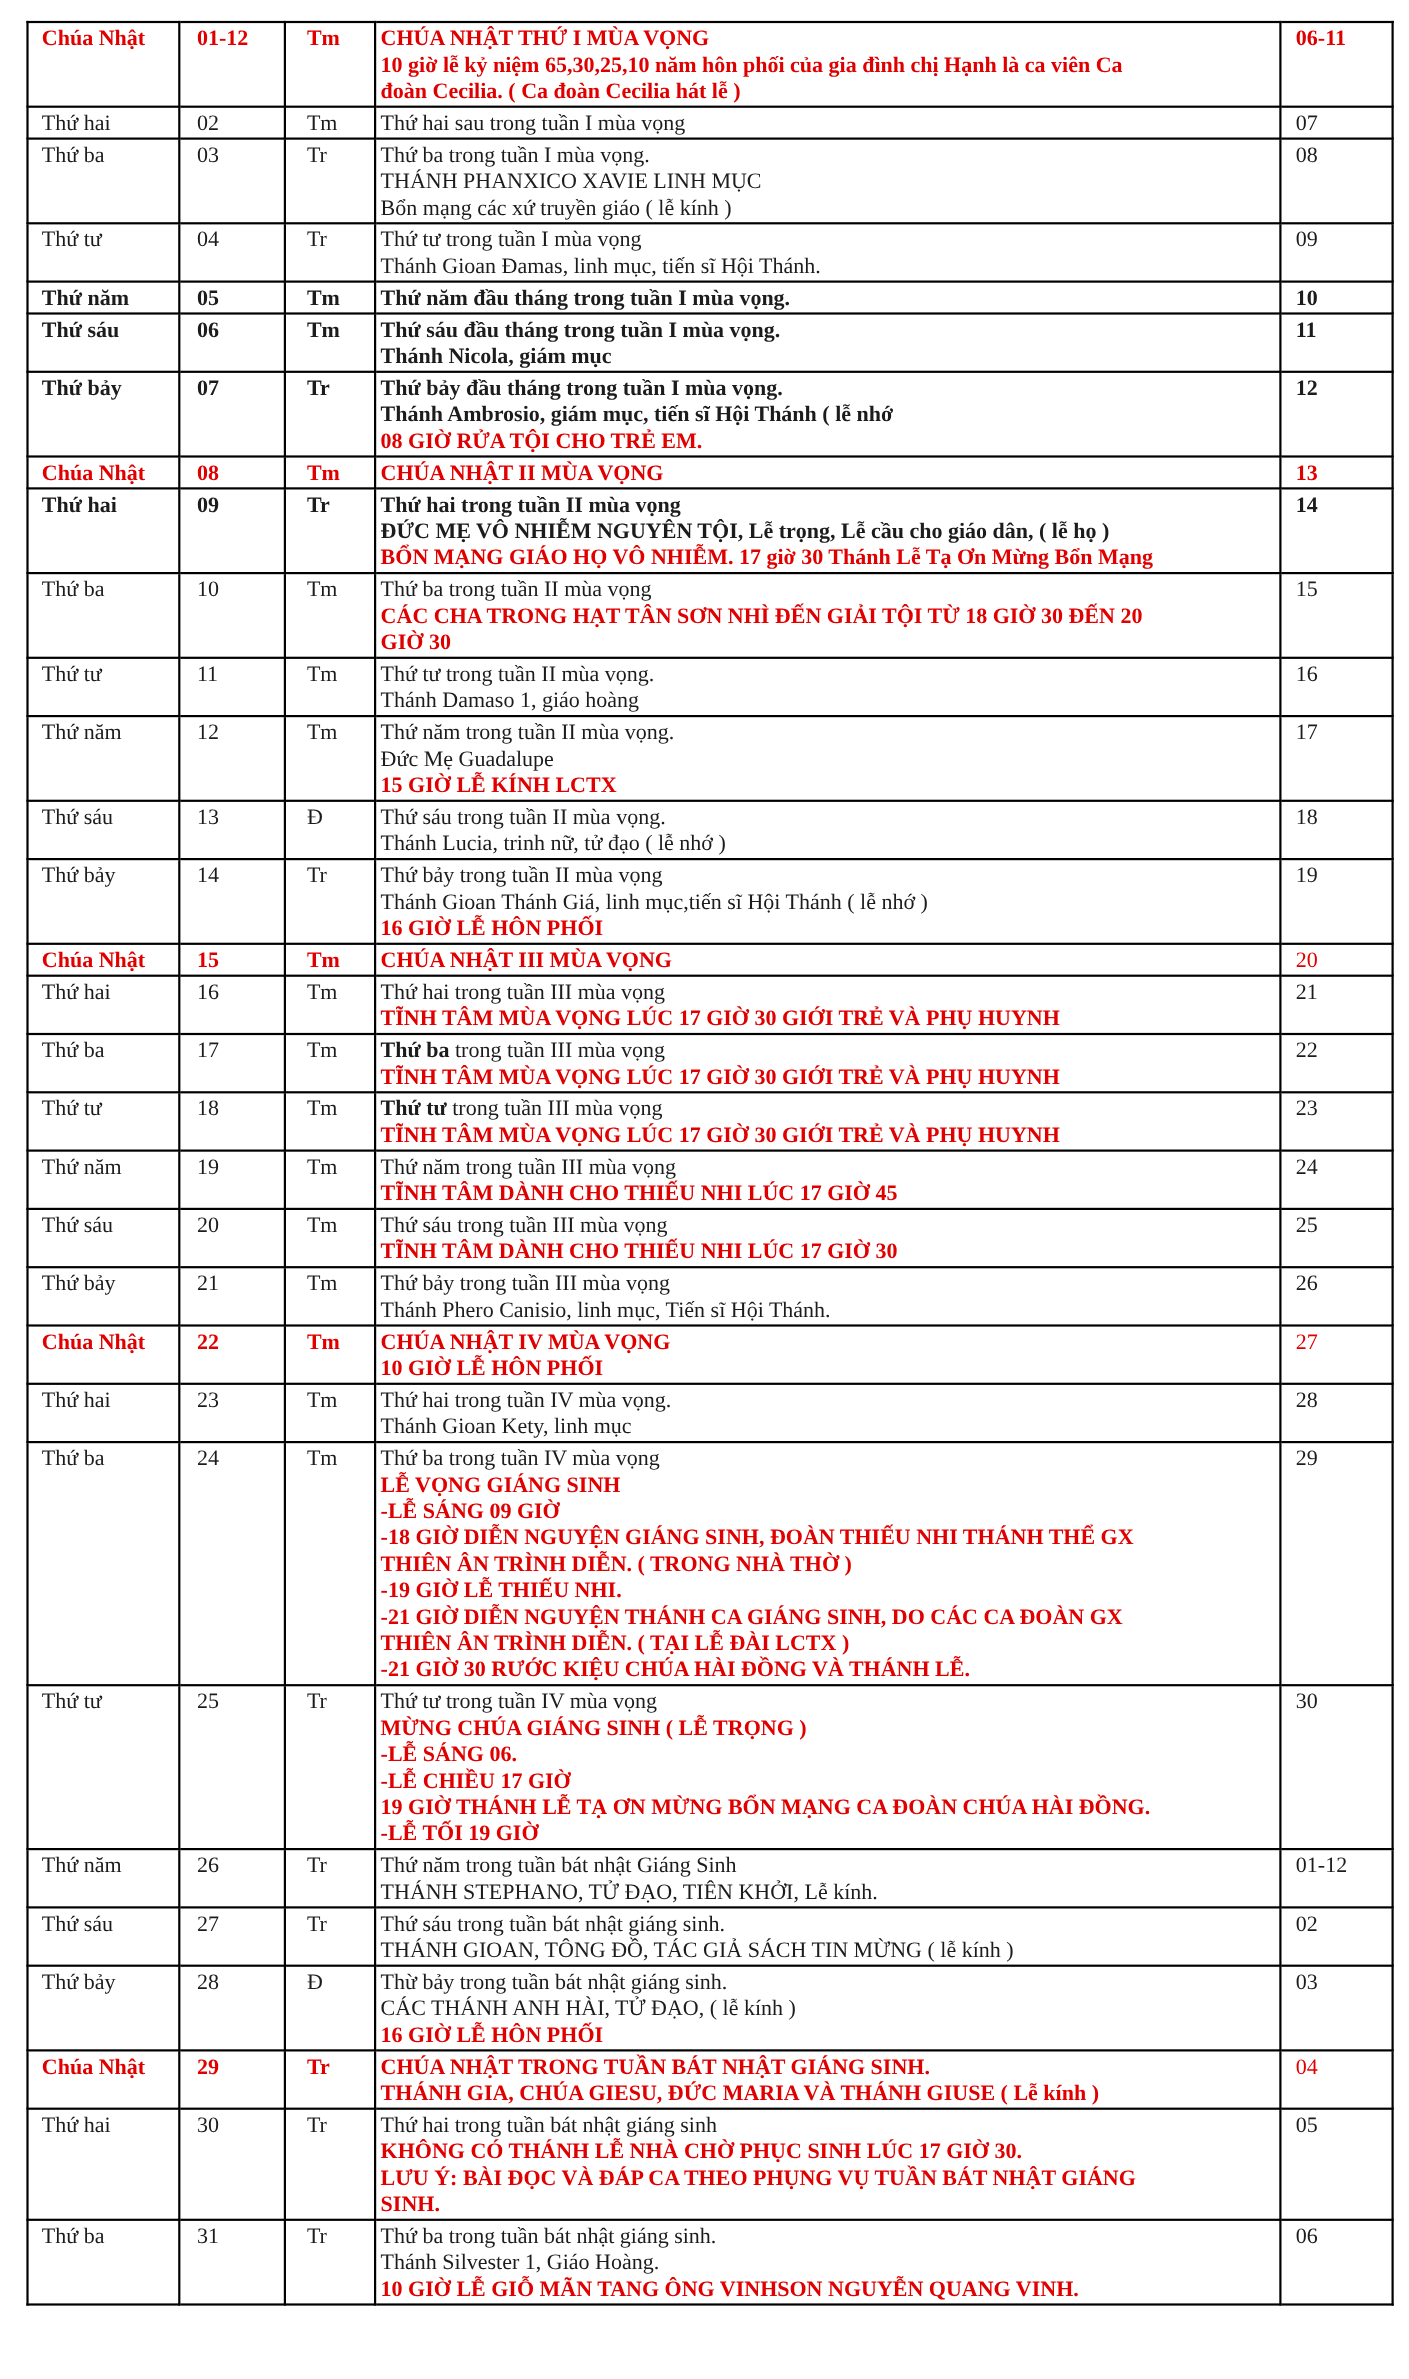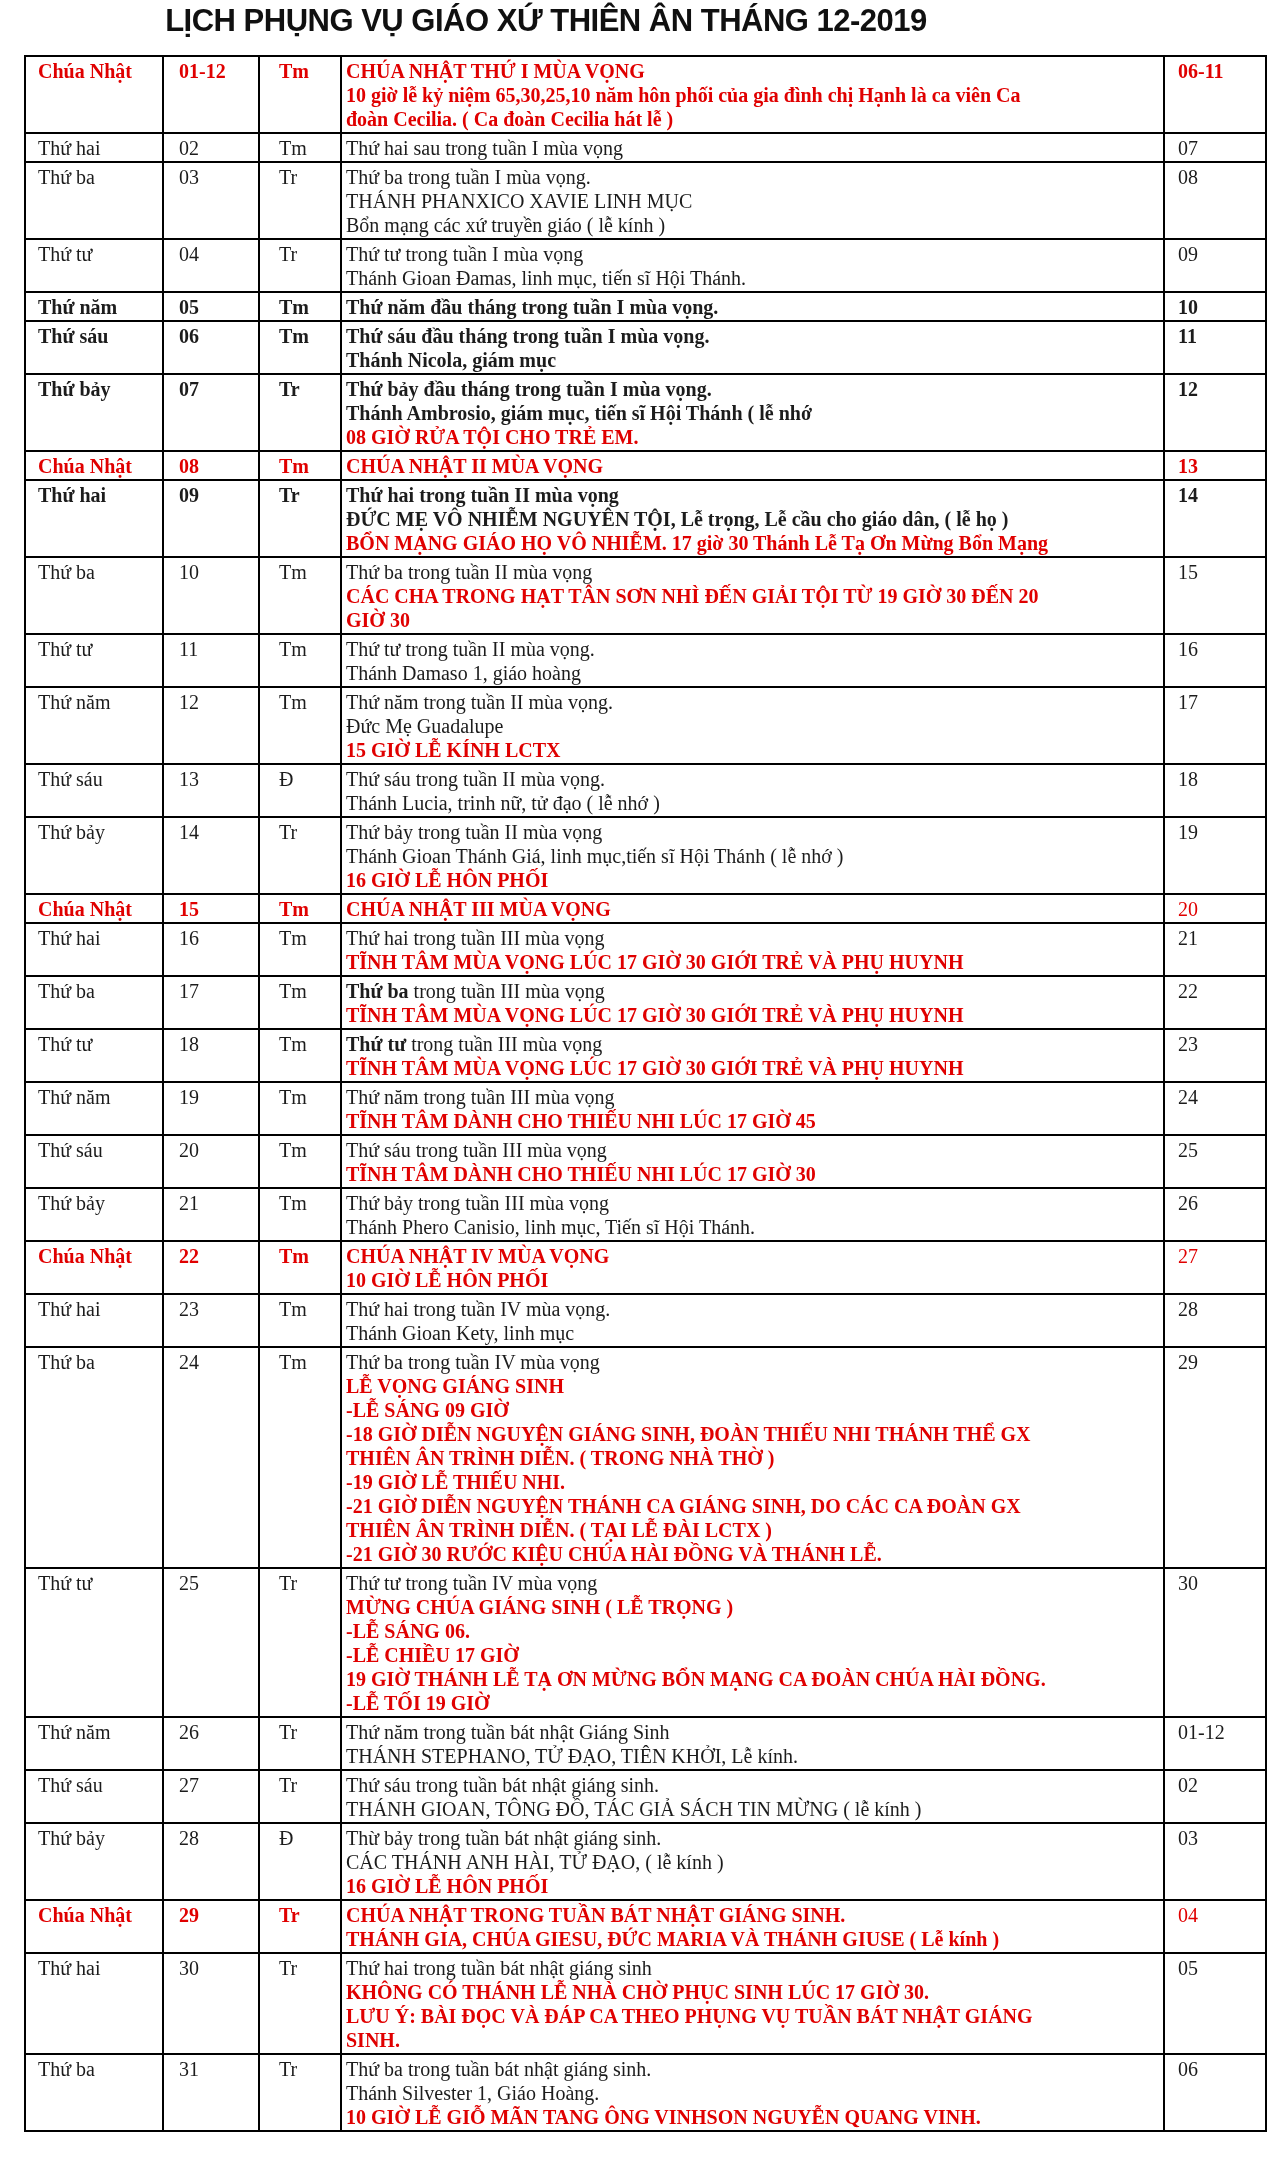--- a/index.html
+++ b/index.html
@@ -41,21 +41,20 @@
   .c-desc  { }
   .c-lunar { padding-left:13px; }
   .line { min-height:24px; }
   .red { color:#e00000; }
   .b   { font-weight:700; }
 </style>
 </head>
 <body>
 
 <div class="page">
-  <div class="title">LỊCH PHỤNG VỤ GIÁO XỨ THIÊN ÂN THÁNG 12-2019</div>
 
   <table class="cal">
     <colgroup>
       <col style="width:138px">
       <col style="width:96px">
       <col style="width:82px">
       <col style="width:823px">
       <col style="width:102px">
     </colgroup>
     <tbody>
@@ -149,21 +148,21 @@
             <div class="line"><span class="red b">BỔN MẠNG GIÁO HỌ VÔ NHIỄM. 17 giờ 30 Thánh Lễ Tạ Ơn Mừng Bổn Mạng</span></div>
           </td>
     <td class="c-lunar"><span class="b">14</span></td>
   </tr>
         <tr>
     <td class="c-day"><span>Thứ ba</span></td>
     <td class="c-date"><span>10</span></td>
     <td class="c-code"><span>Tm</span></td>
     <td class="c-desc">
             <div class="line"><span>Thứ ba trong tuần II mùa vọng</span></div>
-            <div class="line"><span class="red b">CÁC CHA TRONG HẠT TÂN SƠN NHÌ ĐẾN GIẢI TỘI TỪ 19 GIỜ 30 ĐẾN 20</span></div>
+            <div class="line"><span class="red b">CÁC CHA TRONG HẠT TÂN SƠN NHÌ ĐẾN GIẢI TỘI TỪ 18 GIỜ 30 ĐẾN 20</span></div>
             <div class="line"><span class="red b">GIỜ 30</span></div>
           </td>
     <td class="c-lunar"><span>15</span></td>
   </tr>
         <tr>
     <td class="c-day"><span>Thứ tư</span></td>
     <td class="c-date"><span>11</span></td>
     <td class="c-code"><span>Tm</span></td>
     <td class="c-desc">
             <div class="line"><span>Thứ tư trong tuần II mùa vọng.</span></div>

